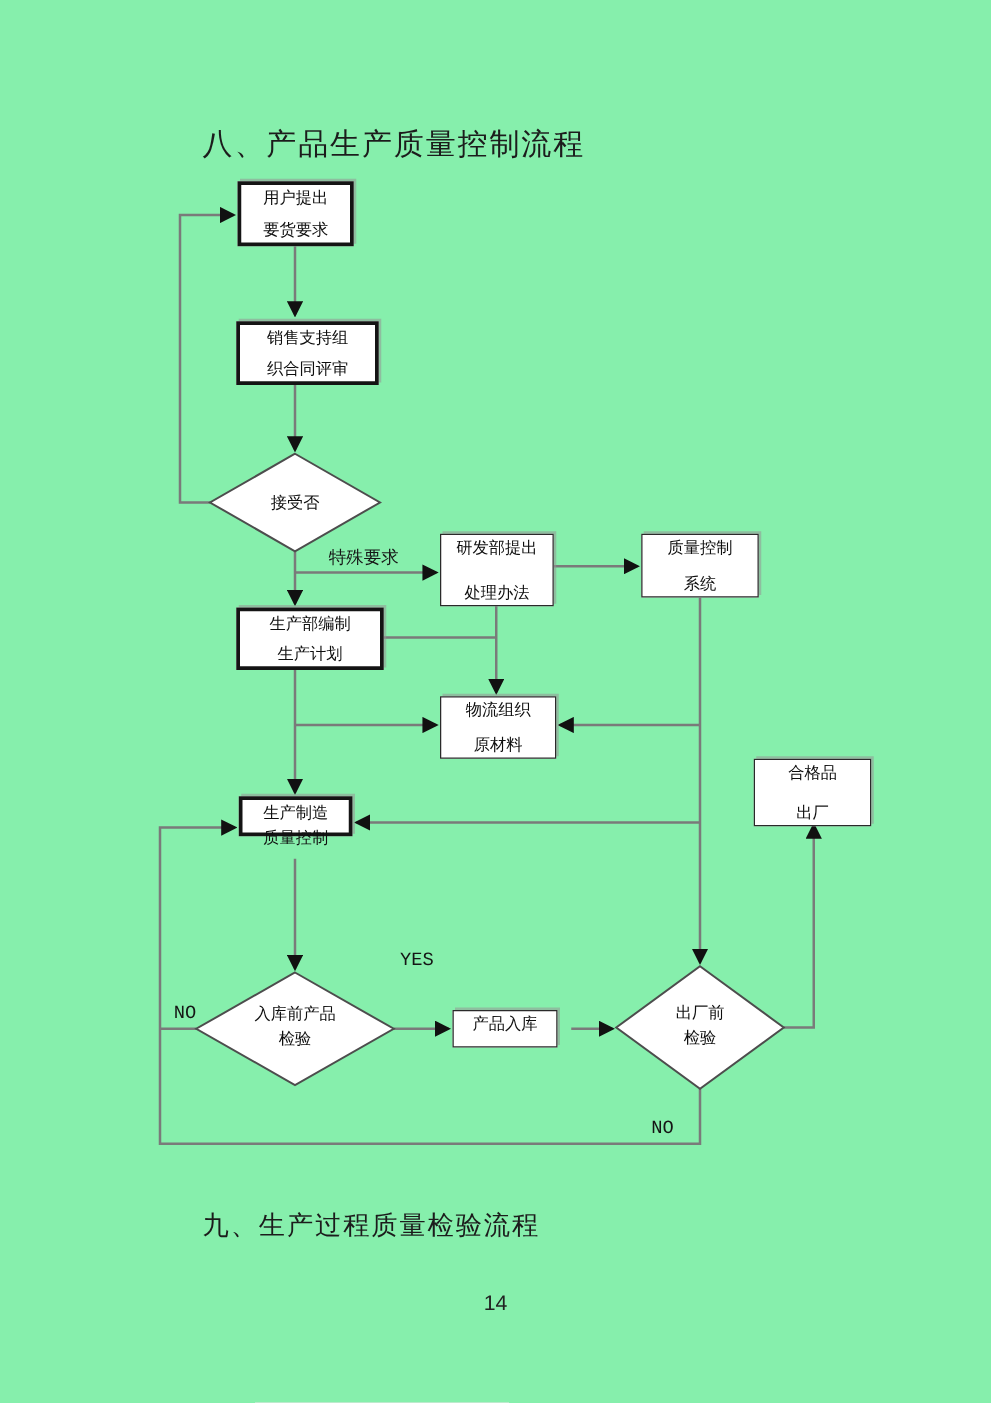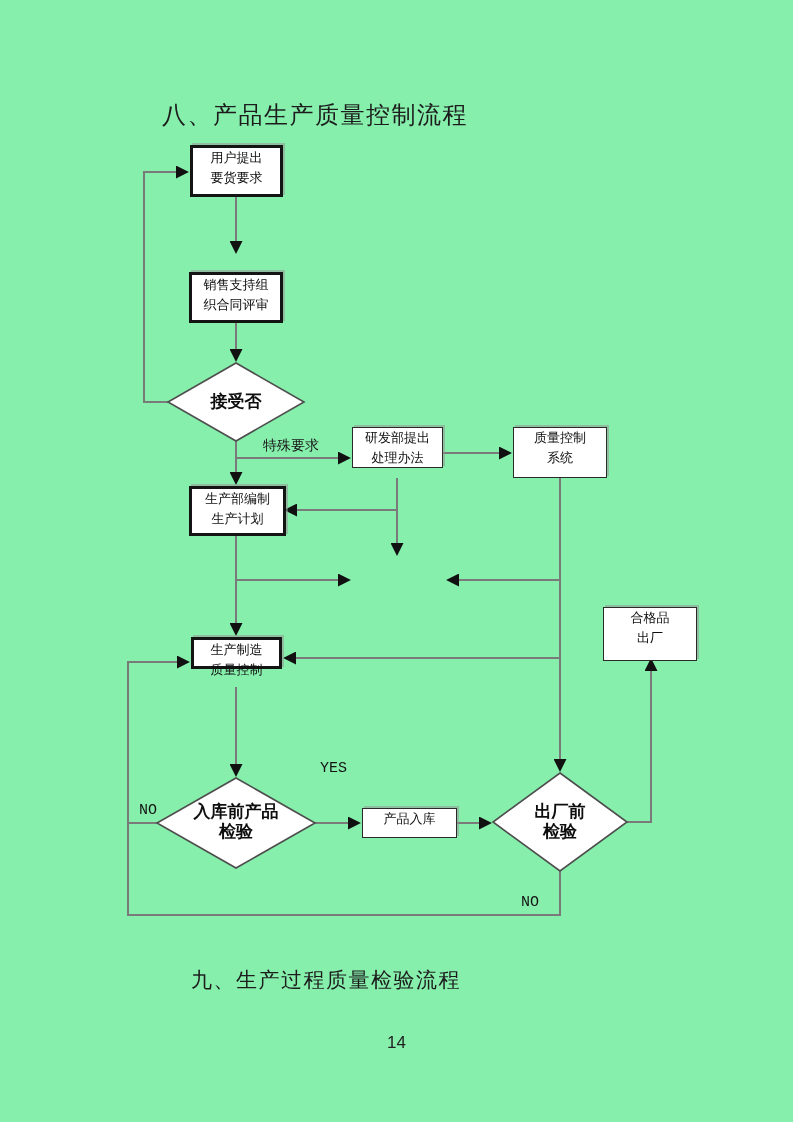--- a/index.html
+++ b/index.html
@@ -12,45 +12,45 @@
     color:#111;
   }
   .abs{position:absolute;}
   .sec-title{
     font-family:"Liberation Serif","DejaVu Serif",serif;
     color:#1c1c1c;
     letter-spacing:1.5px;
     white-space:nowrap;
   }
   .title8{left:162px;top:99px;font-size:24px;}
-  .title9{left:162px;top:966px;font-size:21px;margin-left:29px;}
+  .title9{left:162px;top:966px;font-size:21px;}
   .page-num{
     left:0;right:0;top:1033px;text-align:center;
     font-family:Liberation Sans, sans-serif;
     font-size:17px;color:#222;
   }
   svg.connectors{position:absolute;left:0;top:0;z-index:1;}
   .box{
     position:absolute;z-index:2;
     background:#fff;
     display:flex;flex-direction:column;
-    align-items:center;justify-content:flex-start;
+    align-items:center;justify-content:space-between;
     font-size:13px;line-height:20px;
     text-align:center;color:#0e0e0e;
     box-shadow:2px -2px 0 rgba(150,150,150,.55);
     box-sizing:border-box;
   }
   .box.bold{border:3px solid #141414;}
   .box.thin{border:1.5px solid #2a2a2a;}
   .box span{display:block;}
   .dia-label{
     position:absolute;z-index:3;
     display:flex;flex-direction:column;
-    align-items:center;justify-content:center;
-    font-size:17px;line-height:20px;text-align:center;color:#0e0e0e;font-weight:bold;
+    align-items:center;justify-content:flex-start;
+    font-size:13px;line-height:20px;text-align:center;color:#0e0e0e;
   }
   .edge-label{
     position:absolute;z-index:3;
     font-size:14px;color:#151515;white-space:nowrap;
   }
   .edge-label.latin{
     font-family:Liberation Mono, monospace;
     font-size:15px;
   }
 </style>
@@ -95,61 +95,65 @@
       <polygon points="236,778 315,823 236,868 157,823"></polygon>
       <polygon points="560,773 627,822 560,871 493,822"></polygon>
     </g>
   </svg>
 
   <div class="box bold" style="left:190px;top:145px;width:93px;height:52px">
     <span>用户提出</span>
     <span>要货要求</span>
   </div>
 
-  <div class="box bold" style="left:189px;top:272px;width:94px;height:51px">
+  <div class="box bold" style="left:189px;top:257px;width:114px;height:51px">
     <span>销售支持组</span>
     <span>织合同评审</span>
   </div>
 
   <div class="dia-label" style="left:176px;top:392px;width:120px;height:20px">
     <span>接受否</span>
   </div>
 
-  <div class="box thin" style="left:352px;top:427px;width:91px;height:41px">
+  <div class="box thin" style="left:352px;top:427px;width:91px;height:58px">
     <span>研发部提出</span>
     <span>处理办法</span>
   </div>
 
   <div class="box thin" style="left:513px;top:427px;width:94px;height:51px">
     <span>质量控制</span>
     <span>系统</span>
   </div>
 
-  <div class="box bold" style="left:189px;top:486px;width:97px;height:50px">
+  <div class="box bold" style="left:189px;top:486px;width:118px;height:50px">
     <span>生产部编制</span>
     <span>生产计划</span>
   </div>
 
+  <div class="box thin" style="left:352px;top:557px;width:93px;height:50px">
+    <span>物流组织</span>
+    <span>原材料</span>
+  </div>
 
   <div class="box thin" style="left:603px;top:607px;width:94px;height:54px">
     <span>合格品</span>
     <span>出厂</span>
   </div>
 
   <div class="box bold" style="left:191px;top:637px;width:91px;height:32px">
     <span>生产制造</span>
     <span>质量控制</span>
   </div>
 
   <div class="dia-label" style="left:166px;top:801px;width:140px;height:42px">
     <span>入库前产品</span>
     <span>检验</span>
   </div>
 
-  <div class="box thin" style="left:362px;top:808px;width:95px;height:30px">
+  <div class="box thin" style="left:362px;top:808px;width:84px;height:30px">
     <span>产品入库</span>
   </div>
 
   <div class="dia-label" style="left:510px;top:800px;width:100px;height:44px">
     <span>出厂前</span>
     <span>检验</span>
   </div>
 
   <div class="edge-label" style="left:263px;top:437px">特殊要求</div>
   <div class="edge-label latin" style="left:320px;top:760px">YES</div>

